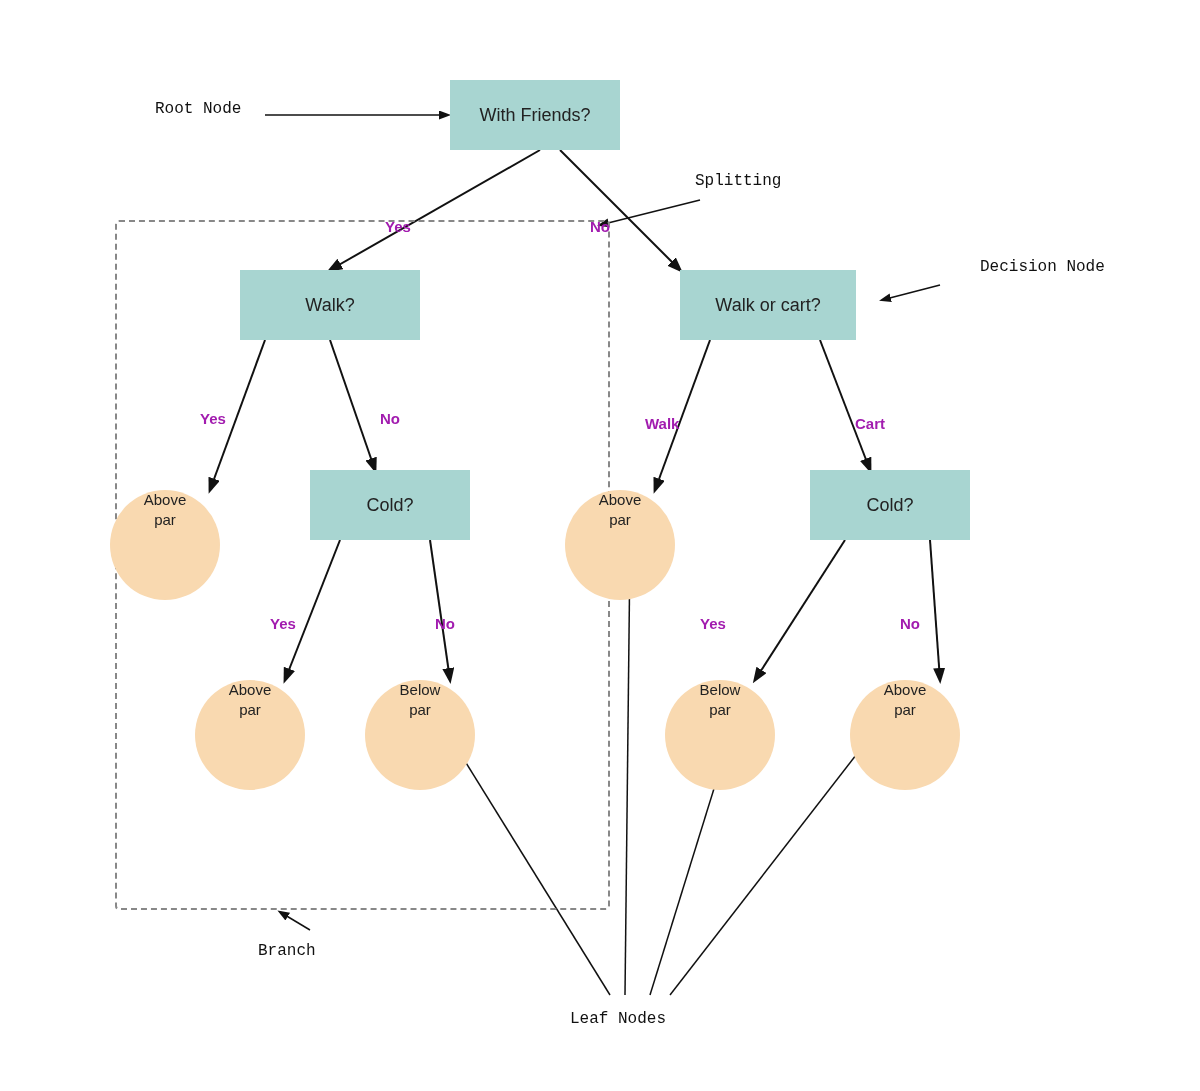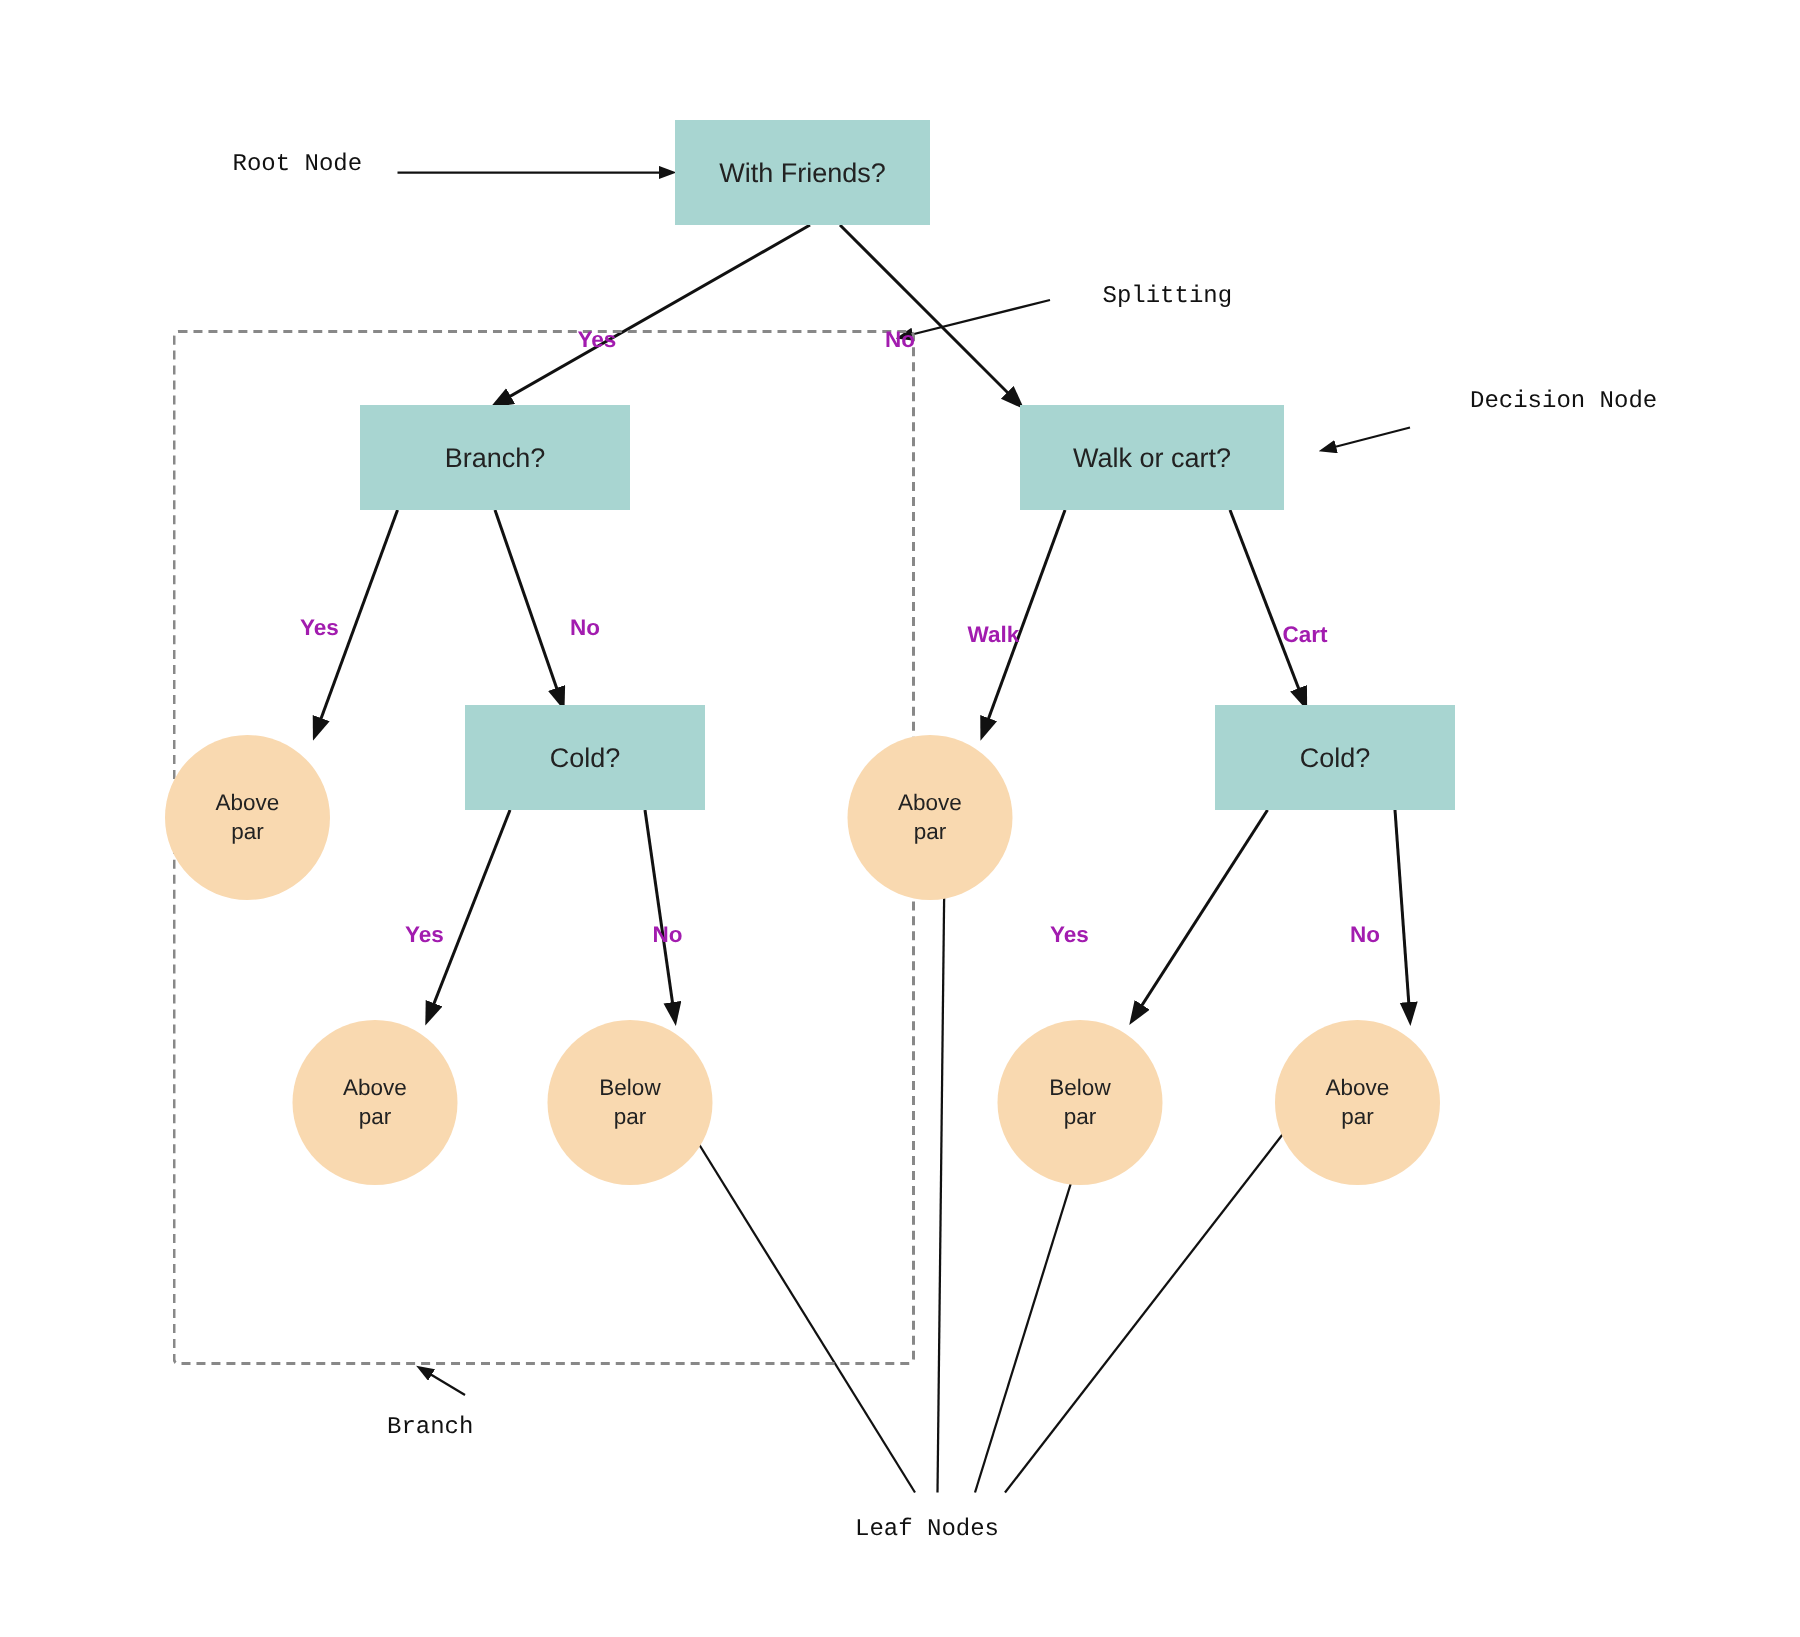--- a/index.html
+++ b/index.html
@@ -25,21 +25,21 @@
       justify-content: center;
       text-align: center;
       font-size: 18px;
       color: #222;
     }
     .leaf-node {
       position: absolute;
       background: #f9d9b0;
       border-radius: 50%;
       display: flex;
-      align-items: center;
+      align-items: flex-start;
       justify-content: center;
       text-align: center;
       font-size: 15px;
       color: #222;
       line-height: 1.3;
     }
     .label-bold {
       position: absolute;
       font-size: 15px;
       font-weight: bold;
@@ -115,21 +115,21 @@
     </defs>
   </svg>
 
   <div class="dashed-box" style="left:115px; top:220px; width:495px; height:690px;"></div>
 
   <div class="decision-node" style="left:450px; top:80px; width:170px; height:70px;text-align:right;">
     <span>With Friends?</span>
   </div>
 
   <div class="decision-node" style="left:240px; top:270px; width:180px; height:70px;">
-    <span>Branch?</span>
+    <span>Walk?</span>
   </div>
 
   <div class="decision-node" style="left:680px; top:270px; width:176px; height:70px;">
     <span>Walk or cart?</span>
   </div>
 
   <div class="decision-node" style="left:310px; top:470px; width:160px; height:70px;">
     <span>Cold?</span>
   </div>
 
@@ -193,21 +193,21 @@
     <span>Yes</span>
   </div>
   <div class="label-bold" style="left:900px; top:615px;">
     <span>No</span>
   </div>
 
   <div class="annotation" style="left:155px; top:100px;">
     <span>Root Node</span>
   </div>
 
-  <div class="annotation" style="left:695px; top:188px;margin-left:40px;">
+  <div class="annotation" style="left:695px; top:172px;">
     <span>Splitting</span>
   </div>
 
   <div class="annotation" style="left:948px; top:258px;margin-left:32px;">
     <span>Decision Node</span>
   </div>
 
   <div class="annotation" style="left:258px; top:942px;">
     <span>Branch</span>
   </div>

